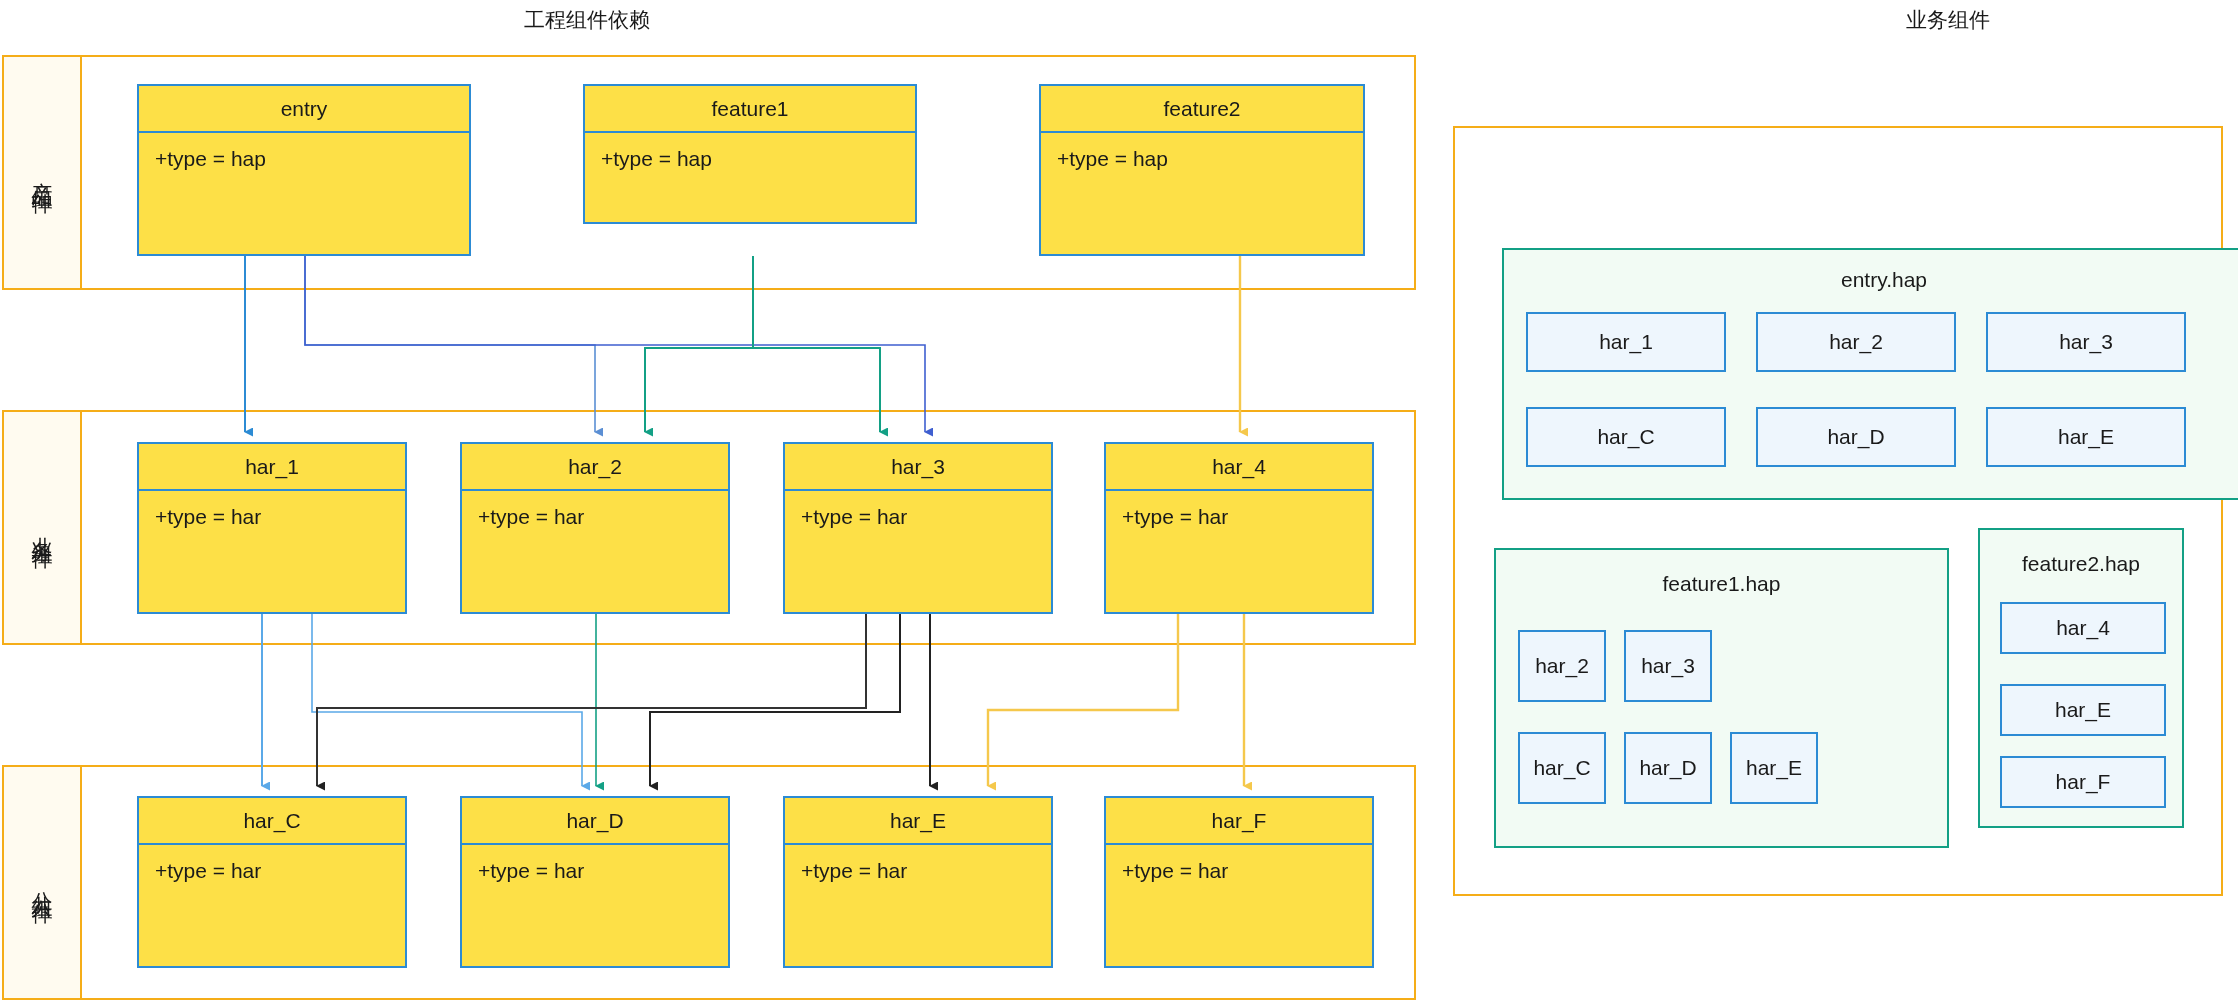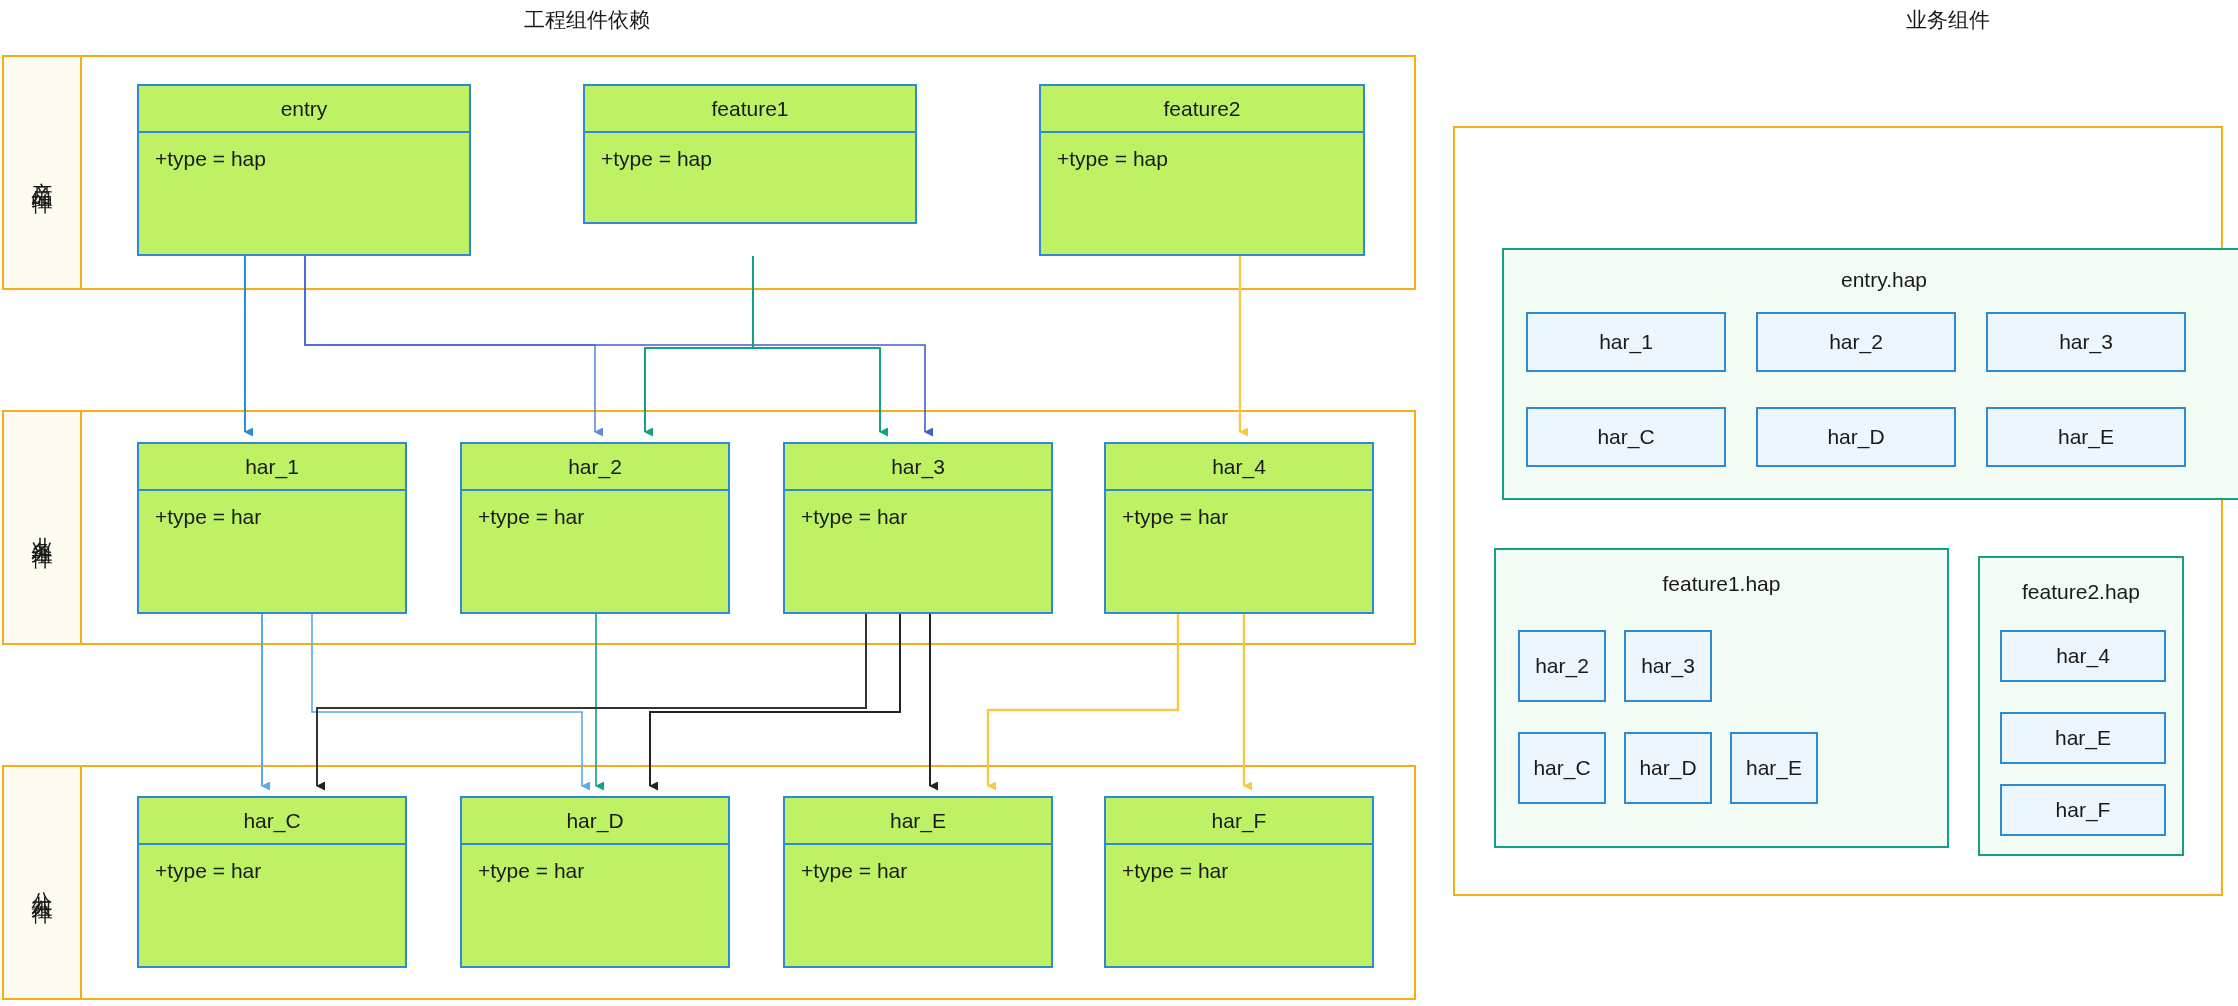--- a/index.html
+++ b/index.html
@@ -20,21 +20,21 @@
     background:#fffbf0;display:flex;align-items:center;justify-content:center;
   }
   .lane-label span{
     writing-mode:vertical-rl;text-orientation:upright;
     font-size:21px;letter-spacing:4px;color:#1a1a1a;line-height:1.05;
   }
 
   
   .uml{
     position:absolute;box-sizing:border-box;
-    border:2px solid #2c8bd4;background:#bef264;
+    border:2px solid #2c8bd4;background:#fde047;
   }
   .uml .uml-head{
     height:47px;box-sizing:border-box;border-bottom:2px solid #2c8bd4;
     display:flex;align-items:center;justify-content:center;
     font-size:21px;color:#1a1a1a;
   }
   .uml .uml-body{
     box-sizing:border-box;display:flex;align-items:flex-start;
     padding:14px 24px 0 16px;font-size:21px;color:#1a1a1a;
   }
@@ -198,20 +198,20 @@
 
   <div class="hap-box" style="left:1494px;top:548px;width:455px;height:300px;">
     <div class="hap-title" style="top:22px;">feature1.hap</div>
     <div class="har-chip" style="left:22px;top:80px;width:88px;height:72px;">har_2</div>
     <div class="har-chip" style="left:128px;top:80px;width:88px;height:72px;">har_3</div>
     <div class="har-chip" style="left:22px;top:182px;width:88px;height:72px;">har_C</div>
     <div class="har-chip" style="left:128px;top:182px;width:88px;height:72px;">har_D</div>
     <div class="har-chip" style="left:234px;top:182px;width:88px;height:72px;">har_E</div>
   </div>
 
-  <div class="hap-box" style="left:1978px;top:556px;width:206px;height:300px;padding-left:32px;">
+  <div class="hap-box" style="left:1978px;top:528px;width:206px;height:300px;padding-left:32px;">
     <div class="hap-title" style="top:22px;">feature2.hap</div>
     <div class="har-chip" style="left:20px;top:72px;width:166px;height:52px;">har_4</div>
     <div class="har-chip" style="left:20px;top:154px;width:166px;height:52px;">har_E</div>
     <div class="har-chip" style="left:20px;top:226px;width:166px;height:52px;">har_F</div>
   </div>
 
 </div>
 
 </body></html>

